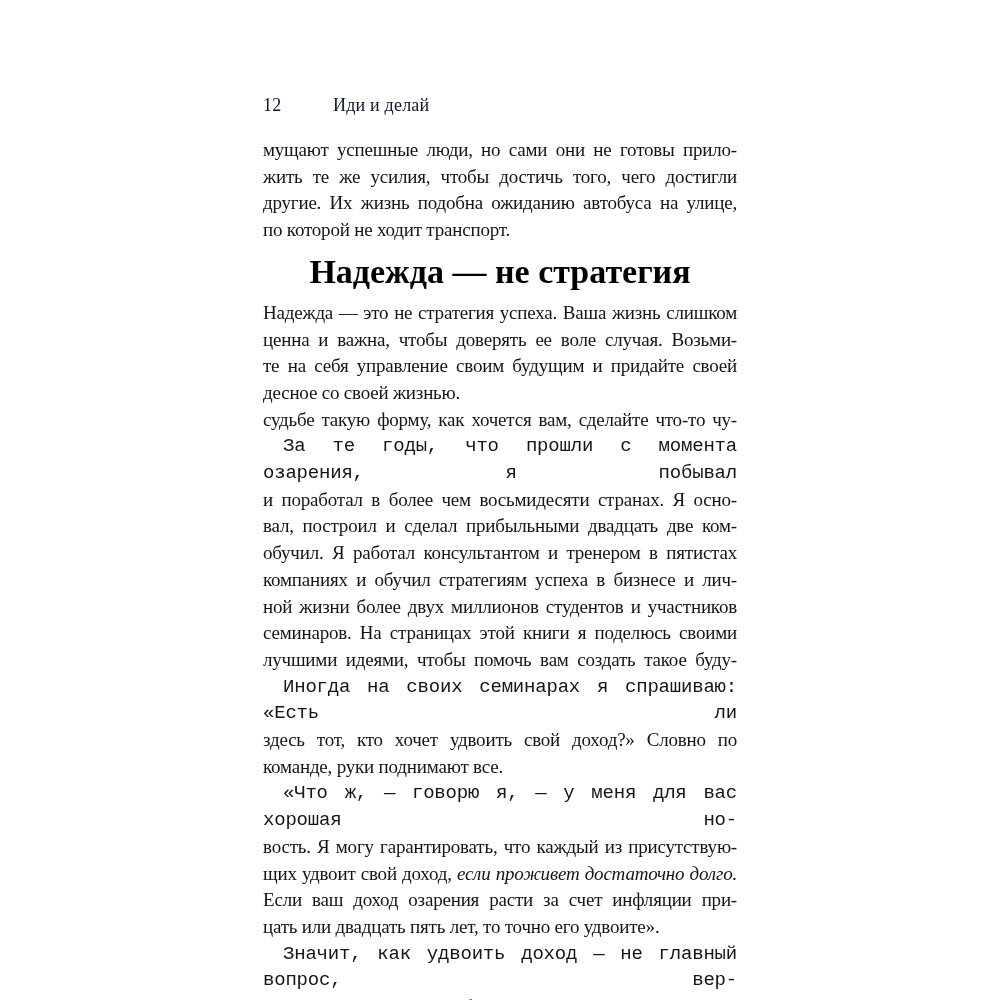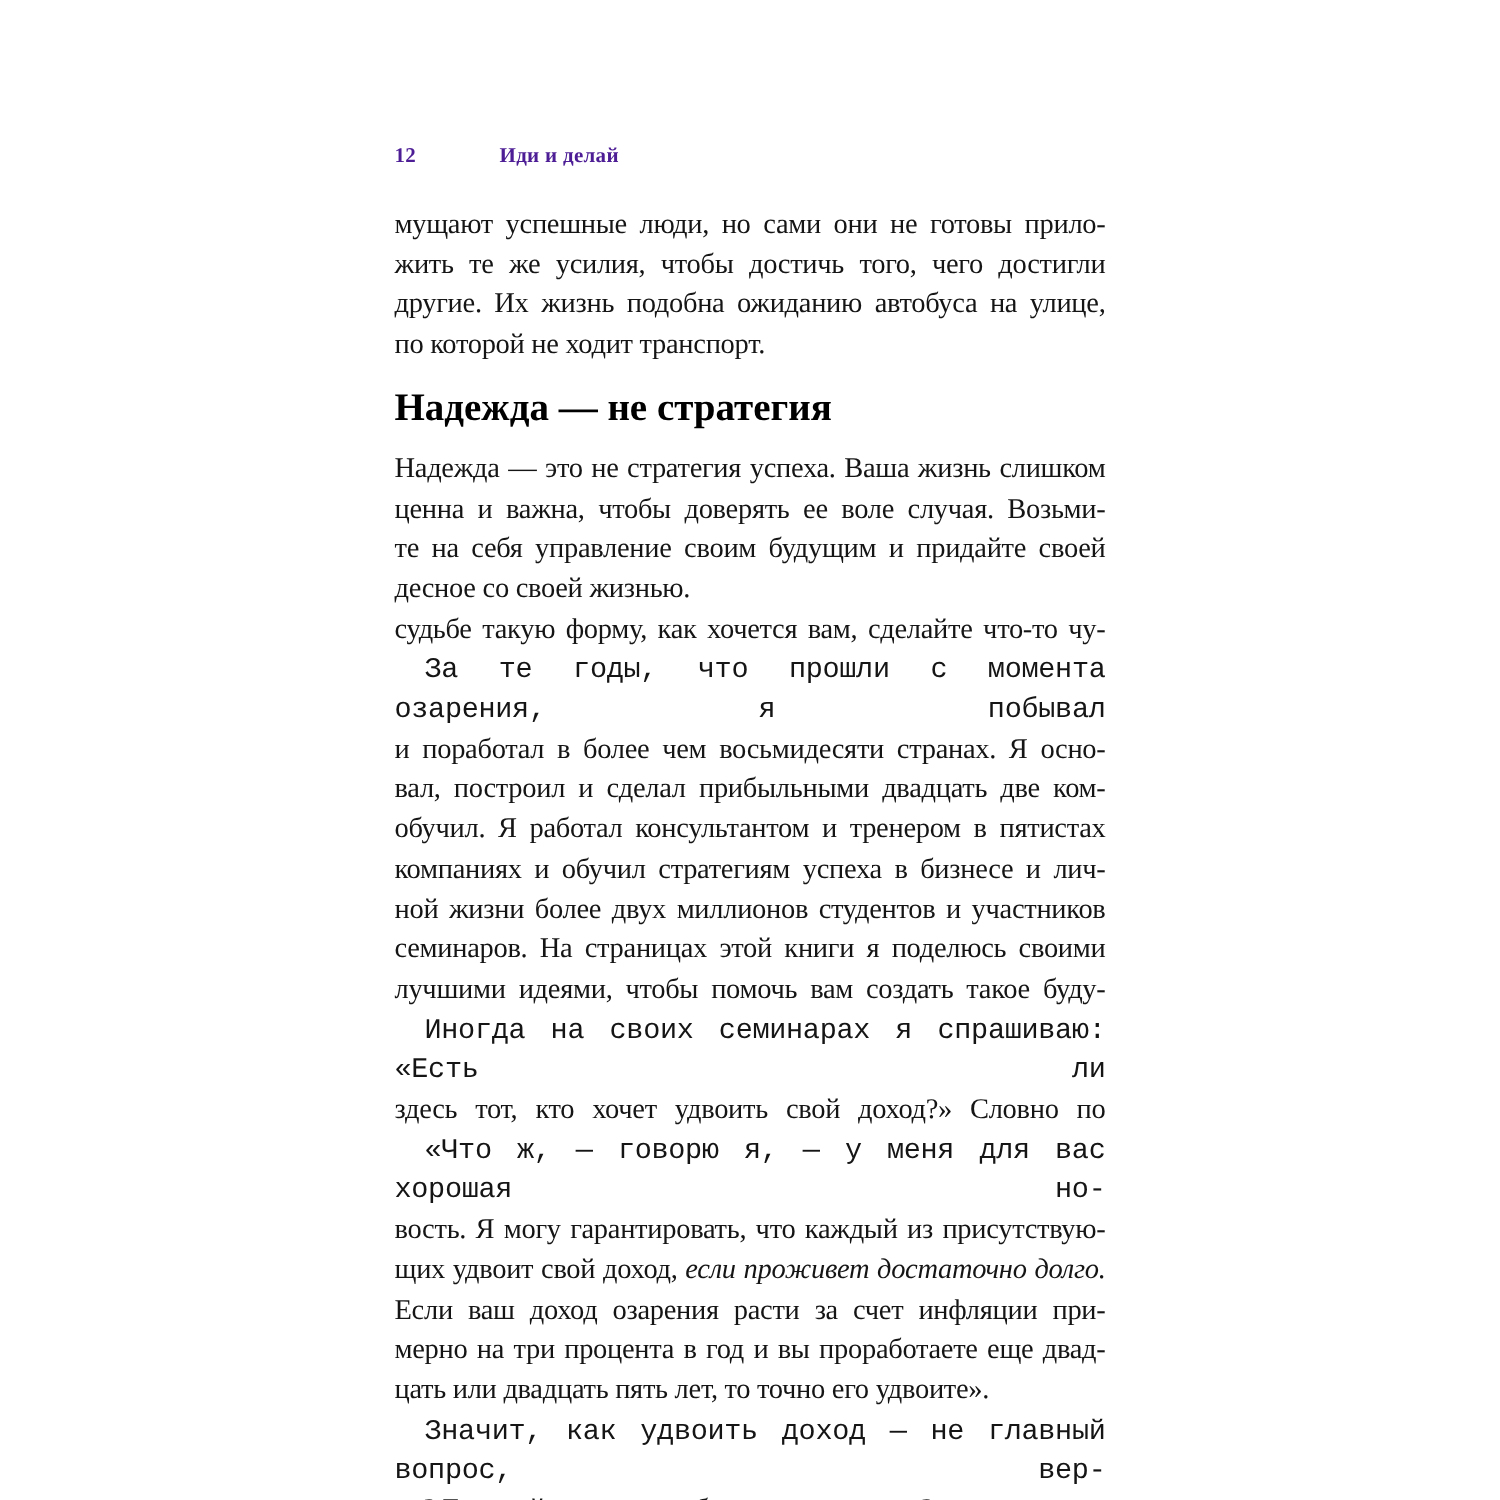--- a/index.html
+++ b/index.html
@@ -16,25 +16,25 @@
     font-family: "Liberation Serif", "DejaVu Serif", serif;
     color: #151515;
   }
   .column {
     position: absolute;
     left: 263px;
     top: 95px;
     width: 474px;
   }
   .running-header {
-    font-weight: bold;
-    font-size: 14px;
+    font-weight: normal;
+    font-size: 18px;
     line-height: 20px;
     letter-spacing: 0.2px;
-    color: #4c1d95;
+    color: #0f172a;
   }
   .pageno {
     display: inline-block;
     width: 70px;
   }
   #text-blocks {
     padding-top: 22px;
   }
   .paragraph {
     margin: 0;
@@ -48,27 +48,27 @@
     white-space: normal;
   }
   .line.last {
     text-align-last: left;
   }
   .paragraph.indent .line:first-child {
     text-indent: 20px;
     font-family: Liberation Mono, monospace;
   }
   .section-heading {
-    font-size: 26px;
+    font-size: 34px;
     line-height: 33px;
     font-weight: bold;
     margin: 11px 0 12px 0;
     letter-spacing: 0;
     color: #000000;
-    text-align: left;
+    text-align: center;
   }
   em { font-style: italic; }
 </style>
 </head>
 <body>
 
 <div class="page">
   <div class="column">
     <div class="running-header">
       <span class="pageno">12</span><span class="rtitle">Иди и делай</span>
@@ -94,27 +94,27 @@
           <div class="line">вал, построил и сделал прибыльными двадцать две ком-</div>
           <div class="line">обучил. Я работал консультантом и тренером в пятистах</div>
           <div class="line">компаниях и обучил стратегиям успеха в бизнесе и лич-</div>
           <div class="line">ной жизни более двух миллионов студентов и участников</div>
           <div class="line">семинаров. На страницах этой книги я поделюсь своими</div>
           <div class="line">лучшими идеями, чтобы помочь вам создать такое буду-</div>
         </div>
         <div class="paragraph indent">
           <div class="line">Иногда на своих семинарах я спрашиваю: «Есть ли</div>
           <div class="line">здесь тот, кто хочет удвоить свой доход?» Словно по</div>
+          <div class="line last">команде, руки поднимают все.</div>
         </div>
         <div class="paragraph indent">
           <div class="line">«Что ж, — говорю я, — у меня для вас хорошая но-</div>
           <div class="line">вость. Я могу гарантировать, что каждый из присутствую-</div>
           <div class="line">щих удвоит свой доход, <em>если проживет достаточно долго.</em></div>
           <div class="line">Если ваш доход озарения расти за счет инфляции при-</div>
-          <div class="line">мерно на три процента в год и вы проработаете еще двад-</div>
           <div class="line last">цать или двадцать пять лет, то точно его удвоите».</div>
         </div>
         <div class="paragraph indent">
           <div class="line">Значит, как удвоить доход — не главный вопрос, вер-</div>
           <div class="line last">но? Главный вопрос: как быстро это сделать?</div>
         </div>
       </div>
   </div>
 </div>
 

